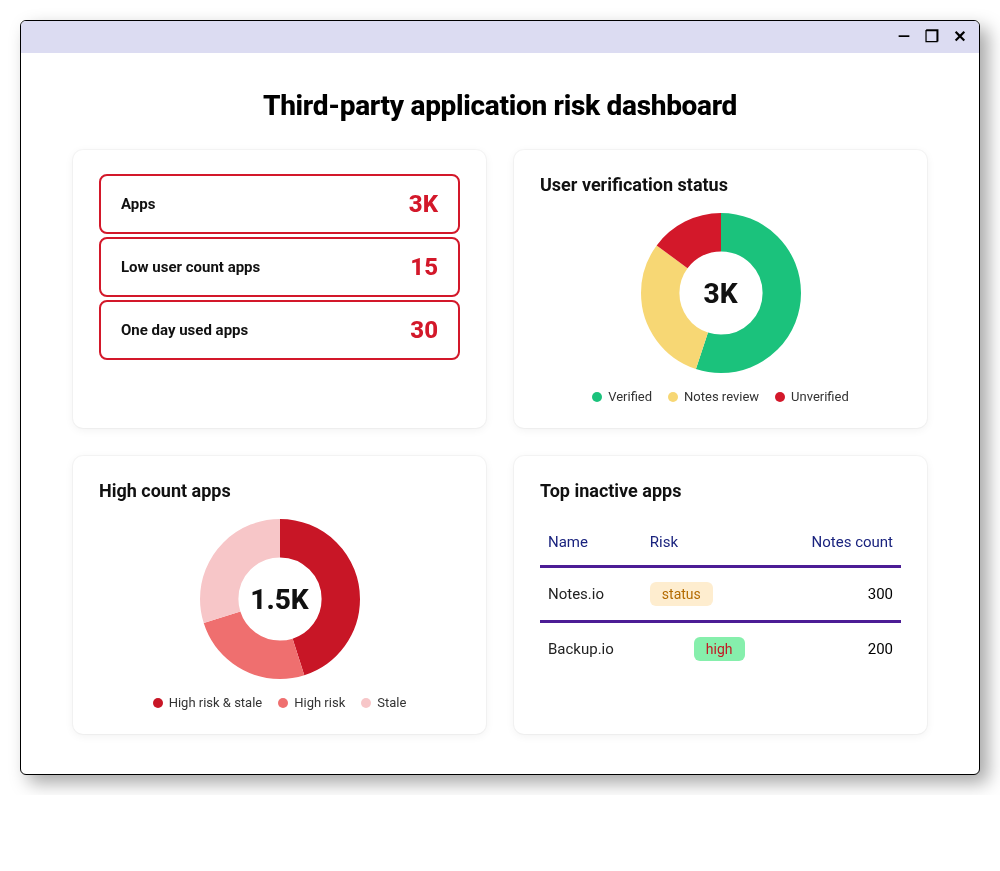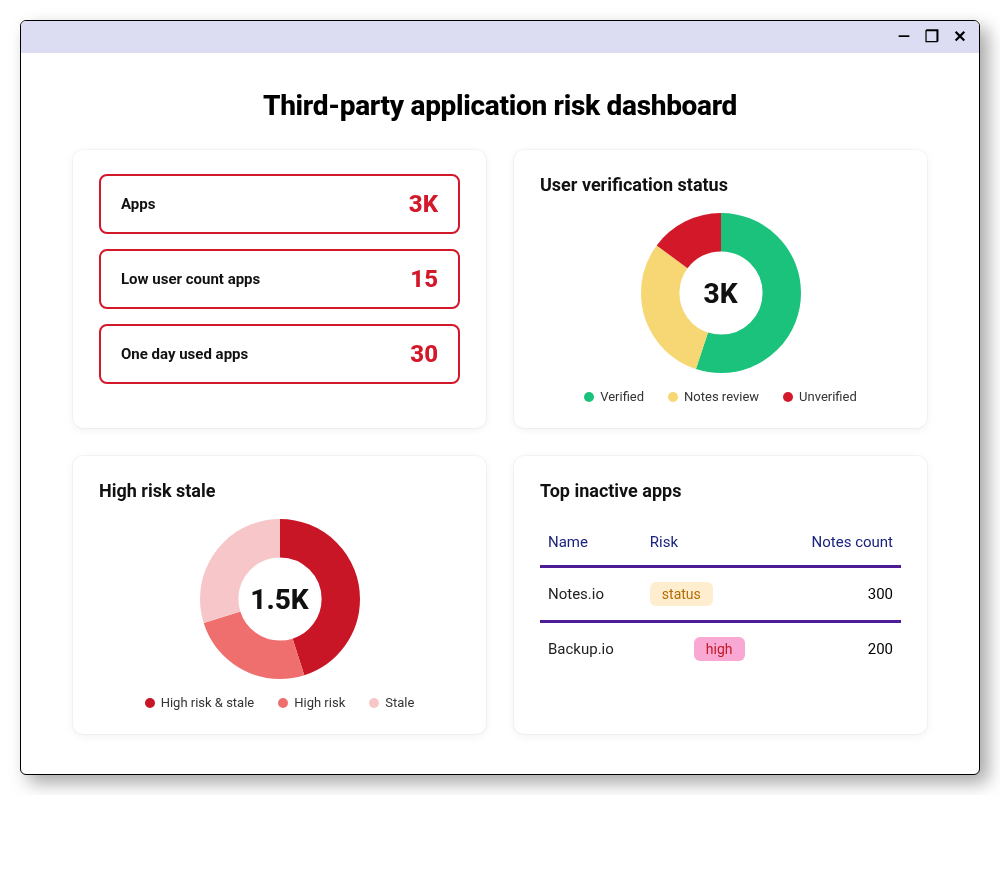--- a/index.html
+++ b/index.html
@@ -56,21 +56,21 @@
   color: #111;
 }
 
 .stat-row {
   display:flex;
   justify-content:space-between;
   align-items:center;
   border: 2px solid #d3182a;
   border-radius: 8px;
   padding: 14px 20px;
-  margin-bottom: 15px;
+  margin-bottom: 3px;
 }
 .stat-row:last-child { margin-bottom: 17px; }
 .stat-row .label { font-size:15px; font-weight:700; color:#111; }
 .stat-row .value { font-size:24px; font-weight:800; color:#d3182a; }
 
 .donut-wrap { display:flex; flex-direction:column; align-items:center; }
 .donut {
   position:relative;
   width:160px;
   height:160px;
@@ -80,41 +80,41 @@
 .donut circle.seg { fill:none; stroke-width:24; }
 .donut .center {
   position:absolute; inset:0;
   display:flex; align-items:center; justify-content:center;
   font-size:28px; font-weight:800; color:#111;
 }
 .legend {
   display:flex;
   flex-wrap:wrap;
   justify-content:center;
-  gap: 24px;
+  gap: 16px;
   font-size:13px;
   color:#333;
 }
 .legend .item { display:flex; align-items:center; gap:6px; }
 .legend .dot { width:10px; height:10px; border-radius:50%; display:inline-block; }
 
 .tbl { width:100%; border-collapse:collapse; }
 .tbl th, .tbl td { text-align:left; padding:14px 8px; font-size:15px; }
 .tbl th { color:#1a237e; font-weight:400; border-bottom: none; }
 .tbl th:last-child, .tbl td:last-child { text-align:right; }
 .tbl tbody tr { border-top:3px solid #4c1d95; }
 .tbl td.name { color:#222; }
 .badge {
   display:inline-block;
   padding:4px 12px;
   border-radius:6px;
   font-size:14px;
 }
 .badge.medium { background:#feedcf; color:#b46b00; }
-.badge.high { background:#f9a8d4; color:#c21924;margin-left:44px; }
+.badge.high { background:#86efac; color:#c21924;margin-left:44px; }
 </style>
 </head>
 <body>
 
 <div class="window">
   <div class="titlebar">
     <span class="ctl">—</span>
     <span class="ctl">❐</span>
     <span class="ctl">✕</span>
   </div>
@@ -161,21 +161,21 @@
               </span>
             <span class="item">
                 <span class="dot" style="background:#d3182a"></span>
                 <span>Unverified</span>
               </span>
           </div>
         </div>
       </div>
 
       <div class="card">
-        <h2>High risk stale</h2>
+        <h2>High count apps</h2>
         <div class="donut-wrap">
           <div class="donut">
             <svg viewBox="0 0 100 100">
                 <circle class="seg" cx="50" cy="50" r="38" stroke="#c81626" stroke-dasharray="107.44246875277092 131.31857292005333" stroke-dashoffset="0"></circle>
                 <circle class="seg" cx="50" cy="50" r="38" stroke="#ef6f6f" stroke-dasharray="59.690260418206066 179.0707812546182" stroke-dashoffset="-107.44246875277092"></circle>
                 <circle class="seg" cx="50" cy="50" r="38" stroke="#f7c6c8" stroke-dasharray="71.62831250184728 167.13272917097697" stroke-dashoffset="-167.13272917097697"></circle>
               </svg>
             <div class="center">1.5K</div>
           </div>
           <div class="legend">

